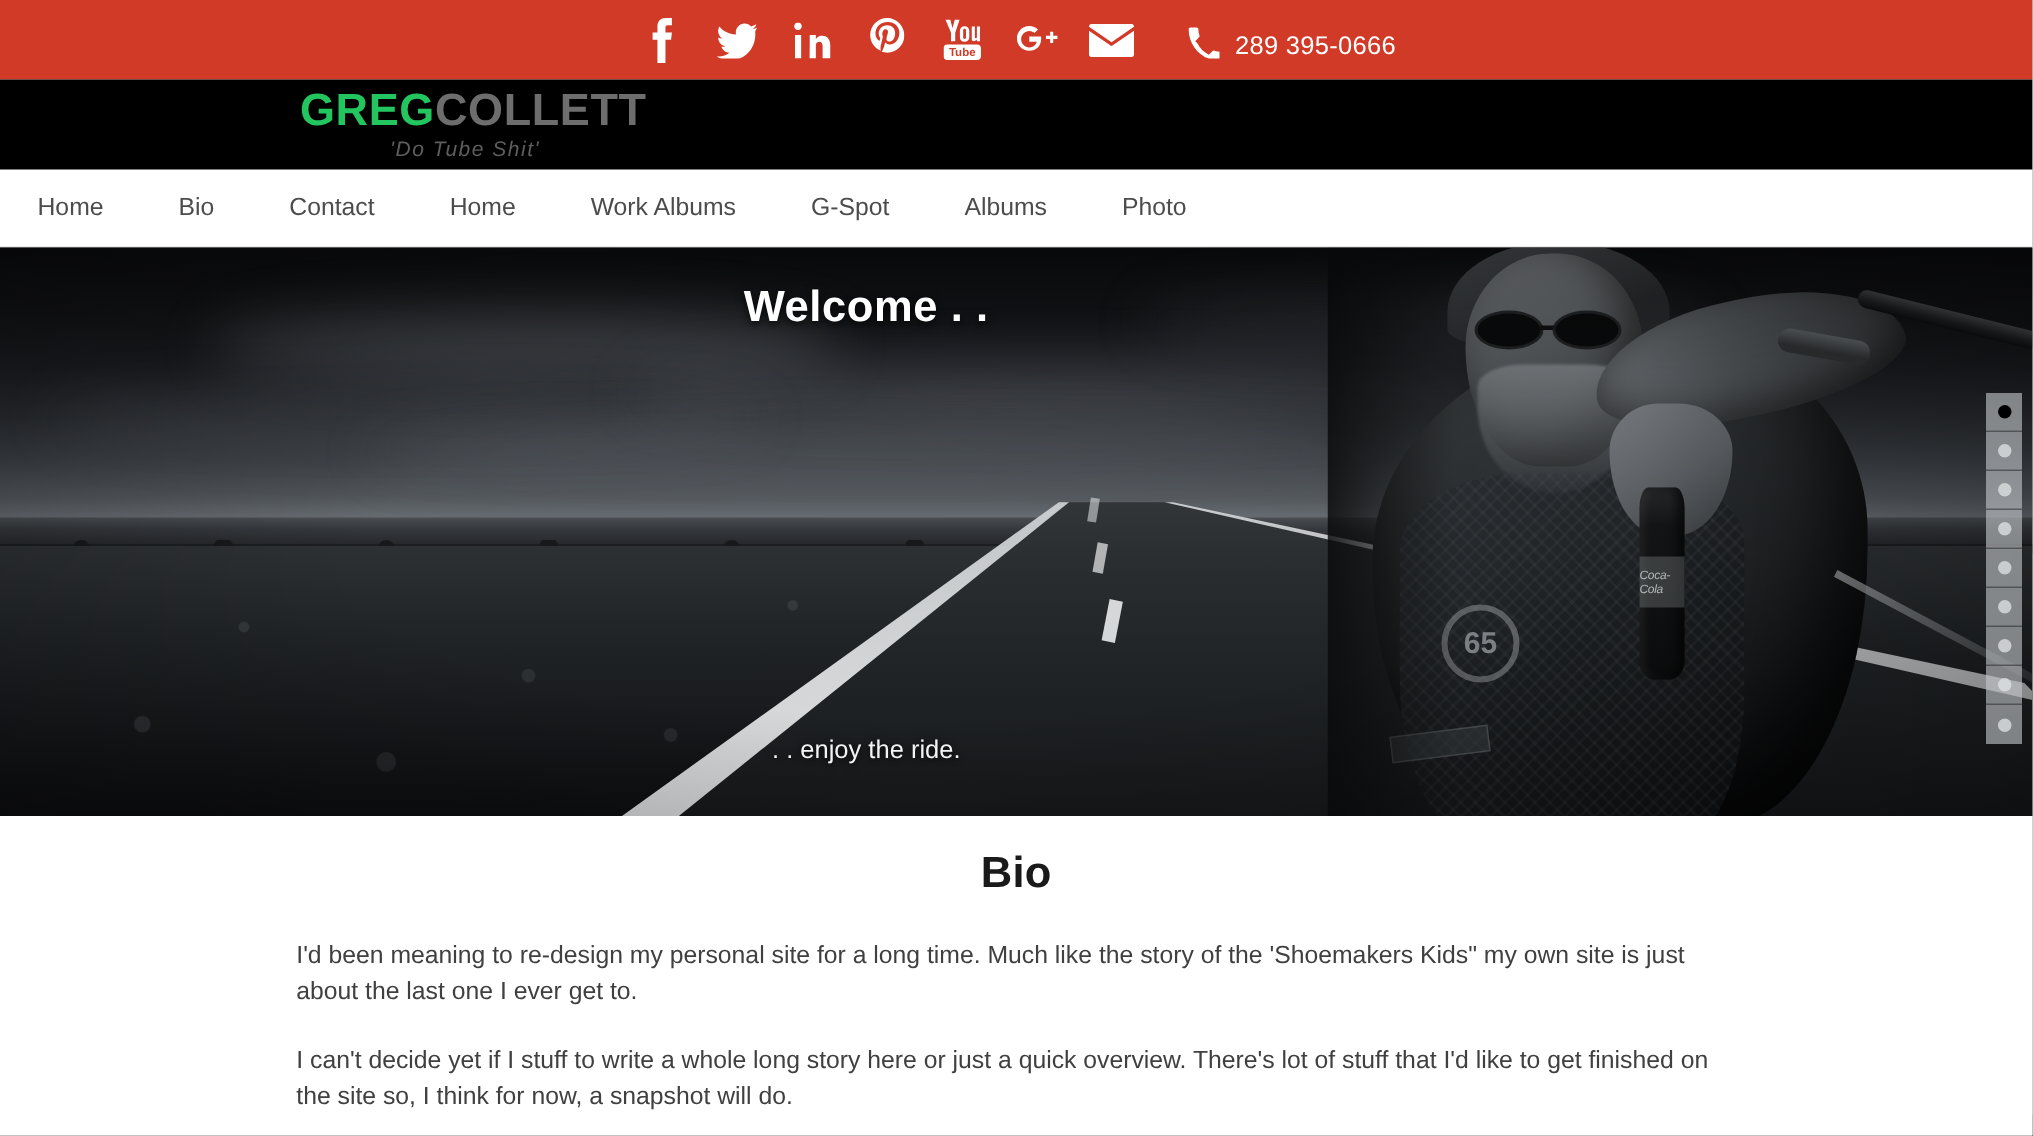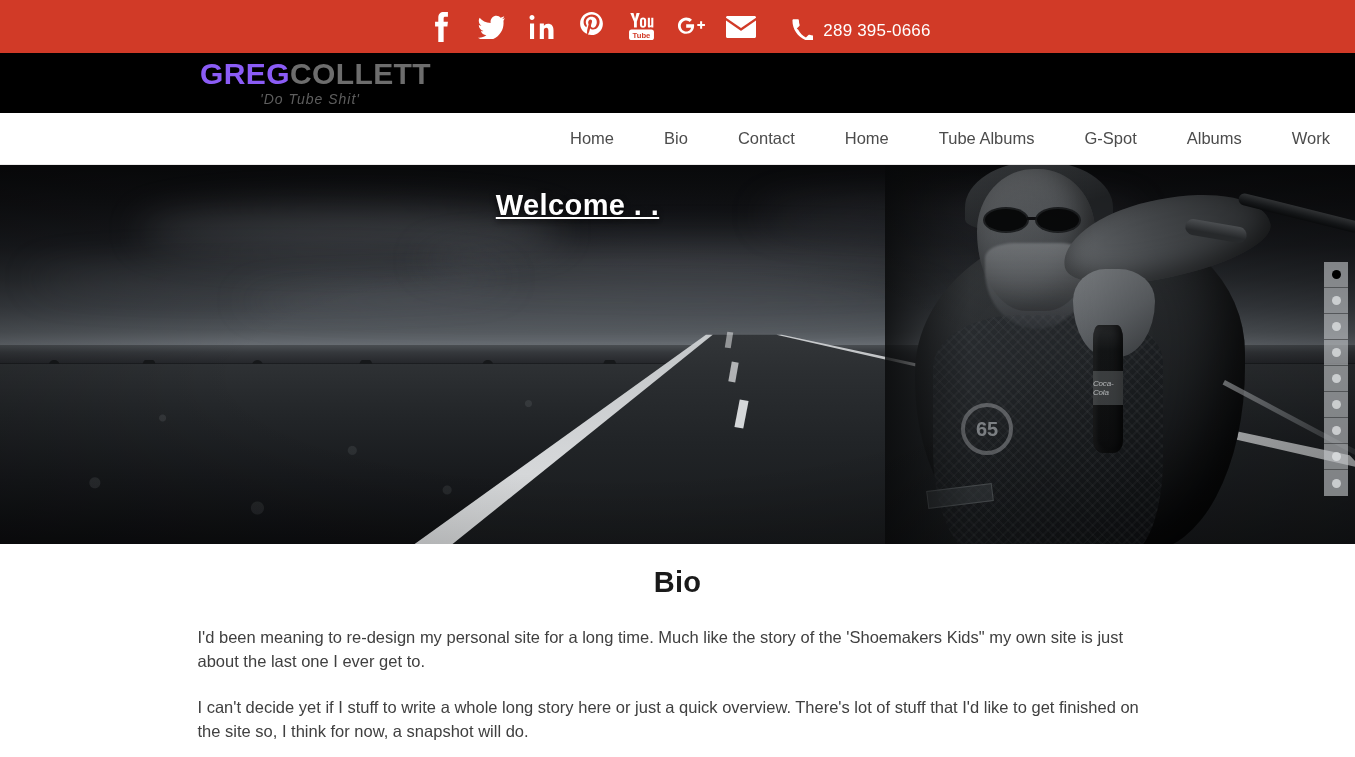--- a/index.html
+++ b/index.html
@@ -64,38 +64,38 @@
     cursor: pointer;
   }
   .logo-title {
     font-size: 30px;
     font-weight: bold;
     letter-spacing: .4px;
     line-height: 34px;
     white-space: nowrap;
     margin-top: 4px;
   }
-  .logo-title .logo-first { color: #8b5cf6; }
+  .logo-title .logo-first { color: #22c55e; }
   .logo-title .logo-last  { color: #6d6d6d; margin-top: 40px; }
   .logo-tagline {
     color: #5e5e5e;
     font-size: 14px;
     font-style: italic;
     letter-spacing: 1px;
     line-height: 16px;
     white-space: nowrap;
   }
 
   
   .main-nav {
     height: 52px;
     background: #ffffff;
     display: flex;
     align-items: center;
-    justify-content: flex-end;
+    justify-content: flex-start;
     gap: 0px;
     border-bottom: 1px solid #eceaea;
   }
   .nav-item {
     color: #4c4c4c;
     font-size: 16.5px;
     padding: 0 25px;
     cursor: pointer;
     white-space: nowrap;
   }
@@ -317,21 +317,20 @@
   .hero-title {
     position: absolute; left: 0; right: 0; top: 24px;
     text-align: center;
     color: #ffffff;
     font-size: 29px;
     font-weight: bold;
     letter-spacing: .4px;
     text-shadow: 0 2px 6px rgba(0,0,0,.85);
     z-index: 6;
     padding-right: 200px;
-    text-decoration: underline;
   }
   .hero-subtitle {
     position: absolute; left: 0; right: 0; top: 325px;
     text-align: center;
     color: #f2f3f4;
     font-size: 17px;
     text-shadow: 0 1px 5px rgba(0,0,0,.9);
     z-index: 6;
     padding-right: 200px;
   }
@@ -459,24 +458,24 @@
     </div>
     <div class="logo-tagline">'Do Tube Shit'</div>
   </div>
 </div>
 
 <nav class="main-nav">
   <a class="nav-item">Home</a>
   <a class="nav-item">Bio</a>
   <a class="nav-item">Contact</a>
   <a class="nav-item">Home</a>
-  <a class="nav-item">Tube Albums</a>
+  <a class="nav-item">Work Albums</a>
   <a class="nav-item">G-Spot</a>
   <a class="nav-item">Albums</a>
-  <a class="nav-item">Work</a>
+  <a class="nav-item">Photo</a>
 </nav>
 
 <section class="hero">
 
   <div class="hero-sky">
     <div class="cloud c1"></div>
     <div class="cloud c2"></div>
     <div class="cloud c3"></div>
     <div class="cloud c4"></div>
     <div class="cloud c5"></div>
@@ -513,20 +512,21 @@
     <div class="coke-bottle">
       <div class="coke-label">Coca-Cola</div>
     </div>
     <div class="bike-frame"></div>
     <div class="biker-shade"></div>
   </div>
 
   <div class="hero-vignette"></div>
 
   <div class="hero-title">Welcome . .</div>
+  <div class="hero-subtitle">. . enjoy the ride.</div>
 
   <div class="slider-rail">
     <div class="slider-cell active">
         <span class="slider-dot"></span>
       </div>
     <div class="slider-cell">
         <span class="slider-dot"></span>
       </div>
     <div class="slider-cell">
         <span class="slider-dot"></span>

